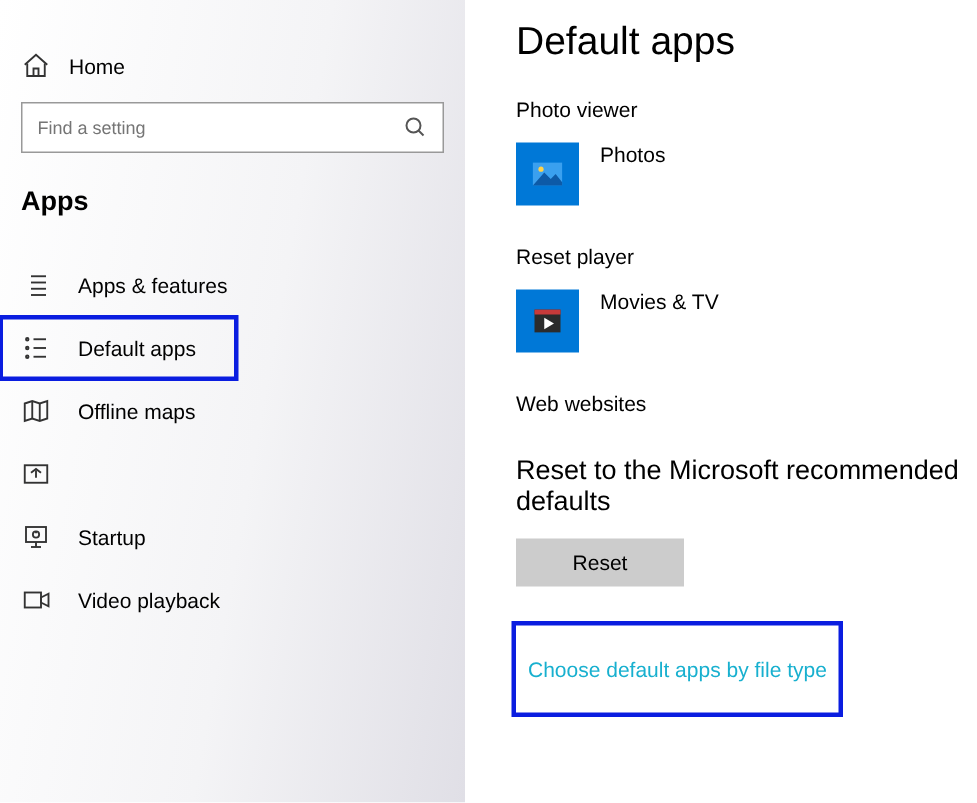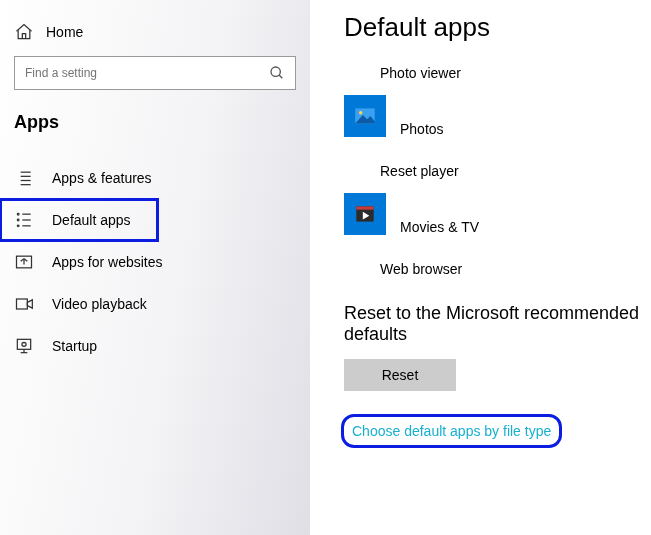--- a/index.html
+++ b/index.html
@@ -8,21 +8,21 @@
     font-family: "Segoe UI", Arial, sans-serif;
     font-size: 14px;
     color: #000;
     background: #fff;
     display: flex;
     overflow: hidden;
   }
   .sidebar {
     width: 310px; height: 100%;
     background: linear-gradient(100deg, #ffffff 0%, #f4f4f6 55%, #e0dfe6 100%);
-    padding: 16px 0 0 0;
+    padding: 28px 0 0 0;
   }
   .home-row {
     display: flex; align-items: center;
     padding: 6px 14px 10px 14px;
     cursor: pointer;
   }
   .home-row .icon { width: 20px; height: 20px; margin-right: 12px; }
   .search-box {
     margin: 4px 14px 18px 14px;
     border: 1px solid #999;
@@ -53,41 +53,40 @@
   .nav-item .icon { width: 20px; height: 20px; margin-right: 18px; }
   .highlight-blue { outline: 3px solid #0a1de0; outline-offset: -2px; }
   .nav-item.highlight-blue { width: 158px; }
   .main {
     flex: 1; height: 100%;
     padding: 12px 10px 0 34px;
     background: #fff;
   }
   .page-title { font-size: 26px; font-weight: 350; margin-bottom: 22px; }
   .category { margin-bottom: 26px; }
-  .cat-label { font-size: 14px; margin-bottom: 14px; margin-left: 36px; }
-  .app-row { display: flex; align-items: flex-end; cursor: pointer; }
+  .cat-label { font-size: 14px; margin-bottom: 14px; }
+  .app-row { display: flex; align-items: flex-start; cursor: pointer; }
   .app-tile {
     width: 42px; height: 42px; margin-right: 14px;
     display: flex; align-items: center; justify-content: center;
     color: #fff;
   }
   .reset-label { font-size: 18px; margin-bottom: 14px; }
   .reset-btn {
     width: 112px; height: 32px;
     background: #ccc; border: none;
     font-size: 14px;
     cursor: pointer;
   }
   .link-row {
     display: inline-block;
     margin-top: 26px;
-    padding: 6px 8px;
+    padding: 21px 8px;
     color: #18b0cf;
     cursor: pointer;
-    border-radius: 10px;
   }
   .link-row.highlight-blue { outline: 3px solid #0a1de0; outline-offset: 0; }
   svg { display: block; }
 </style>
 </head>
 <body>
 
 <div class="sidebar">
   <div class="home-row">
     <span class="icon">
@@ -136,53 +135,62 @@
             <line x1="10" y1="5" x2="20" y2="5"></line>
           <circle cx="5" cy="12" r="1"></circle>
             <line x1="10" y1="12" x2="20" y2="12"></line>
           <circle cx="5" cy="19" r="1"></circle>
             <line x1="10" y1="19" x2="20" y2="19"></line>
         </svg>
       </span>
       <span>Default apps</span>
     </div>
 
+    <div class="nav-item">
+      <span class="icon">
+        <svg viewBox="0 0 24 24" width="20" height="20" fill="none" stroke="#333" stroke-width="1.5">
+          <path d="M3 6 L9 4 L15 6 L21 4 V18 L15 20 L9 18 L3 20 Z"></path>
+          <line x1="9" y1="4" x2="9" y2="18"></line>
+            <line x1="15" y1="6" x2="15" y2="20"></line>
+        </svg>
+      </span>
+      <span>Offline maps</span>
+    </div>
 
     <div class="nav-item">
       <span class="icon">
         <svg viewBox="0 0 24 24" width="20" height="20" fill="none" stroke="#333" stroke-width="1.5">
           <rect x="3" y="5" width="18" height="14"></rect>
             <line x1="12" y1="9" x2="12" y2="15"></line>
             <polyline points="8,11 12,8 16,11"></polyline>
         </svg>
       </span>
-      <span>Apps for websites</span>
-    </div>
-
-    <div class="nav-item">
-      <span class="icon">
-        <svg viewBox="0 0 24 24" width="20" height="20" fill="none" stroke="#333" stroke-width="1.5">
-          <rect x="3" y="6" width="13" height="12"></rect>
-            <polygon points="16,10 22,7 22,17 16,14"></polygon>
-        </svg>
-      </span>
-      <span>Video playback</span>
     </div>
 
     <div class="nav-item">
       <span class="icon">
         <svg viewBox="0 0 24 24" width="20" height="20" fill="none" stroke="#333" stroke-width="1.5">
           <rect x="4" y="4" width="16" height="12"></rect>
             <line x1="8" y1="20" x2="16" y2="20"></line>
             <line x1="12" y1="16" x2="12" y2="20"></line>
           <circle cx="12" cy="10" r="2.5"></circle>
             <line x1="12" y1="7.5" x2="12" y2="9"></line>
         </svg>
       </span>
       <span>Startup</span>
+    </div>
+
+    <div class="nav-item">
+      <span class="icon">
+        <svg viewBox="0 0 24 24" width="20" height="20" fill="none" stroke="#333" stroke-width="1.5">
+          <rect x="3" y="6" width="13" height="12"></rect>
+            <polygon points="16,10 22,7 22,17 16,14"></polygon>
+        </svg>
+      </span>
+      <span>Video playback</span>
     </div>
   </div>
 </div>
 
 <div class="main">
   <div class="page-title">Default apps</div>
 
   <div class="category">
     <div class="cat-label">Photo viewer</div>
     <div class="app-row">
@@ -205,21 +213,21 @@
           <rect x="4" y="5" width="16" height="14" fill="#2b2b2b"></rect>
           <rect x="4" y="5" width="16" height="3" fill="#c73a3a"></rect>
           <polygon points="10,10 16,13.5 10,17" fill="#fff"></polygon>
         </svg>
       </div>
       <span>Movies &amp; TV</span>
     </div>
   </div>
 
   <div class="category">
-    <div class="cat-label">Web browser</div>
+    <div class="cat-label">Web websites</div>
   </div>
 
   <div>
     <div class="reset-label">Reset to the Microsoft recommended defaults</div>
     <button class="reset-btn">Reset</button>
   </div>
 
   <div class="link-row highlight-blue">Choose default apps by file type</div>
 </div>
 

